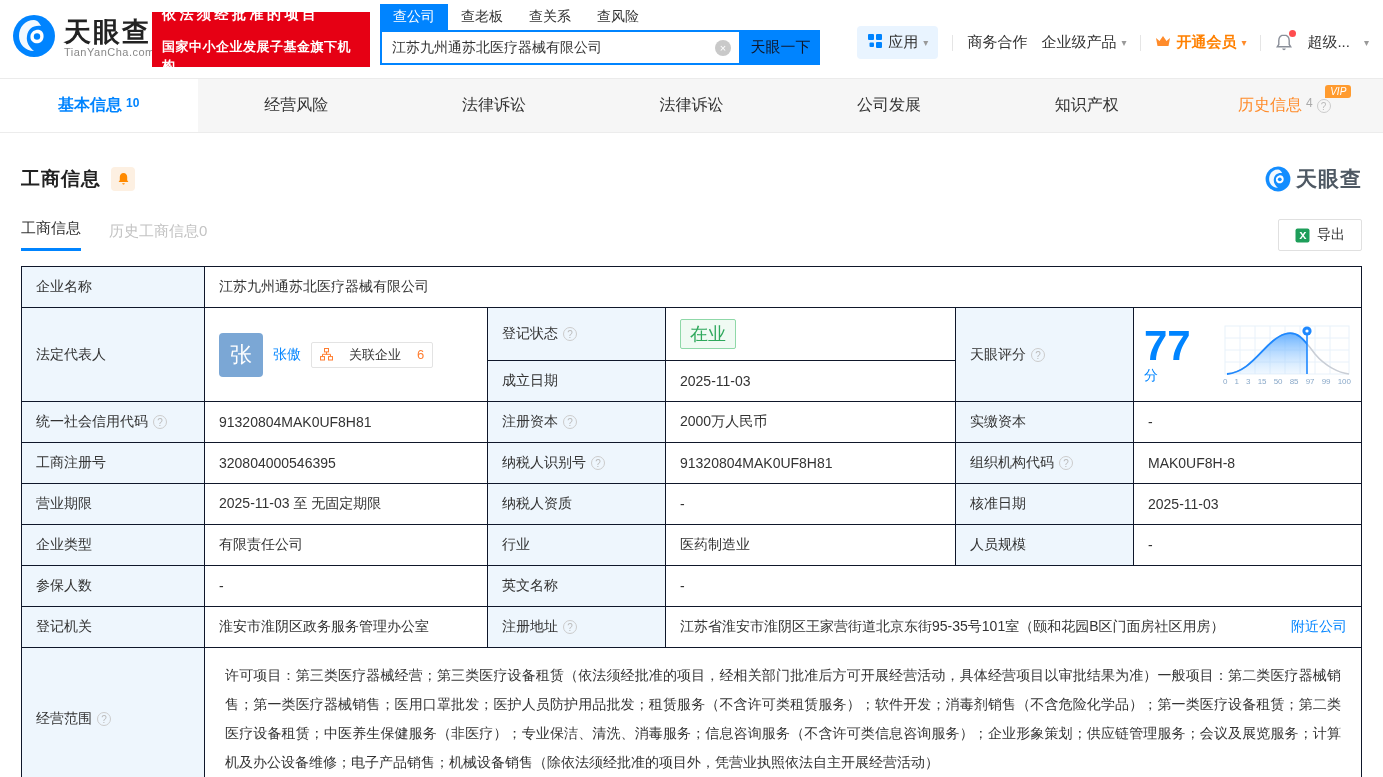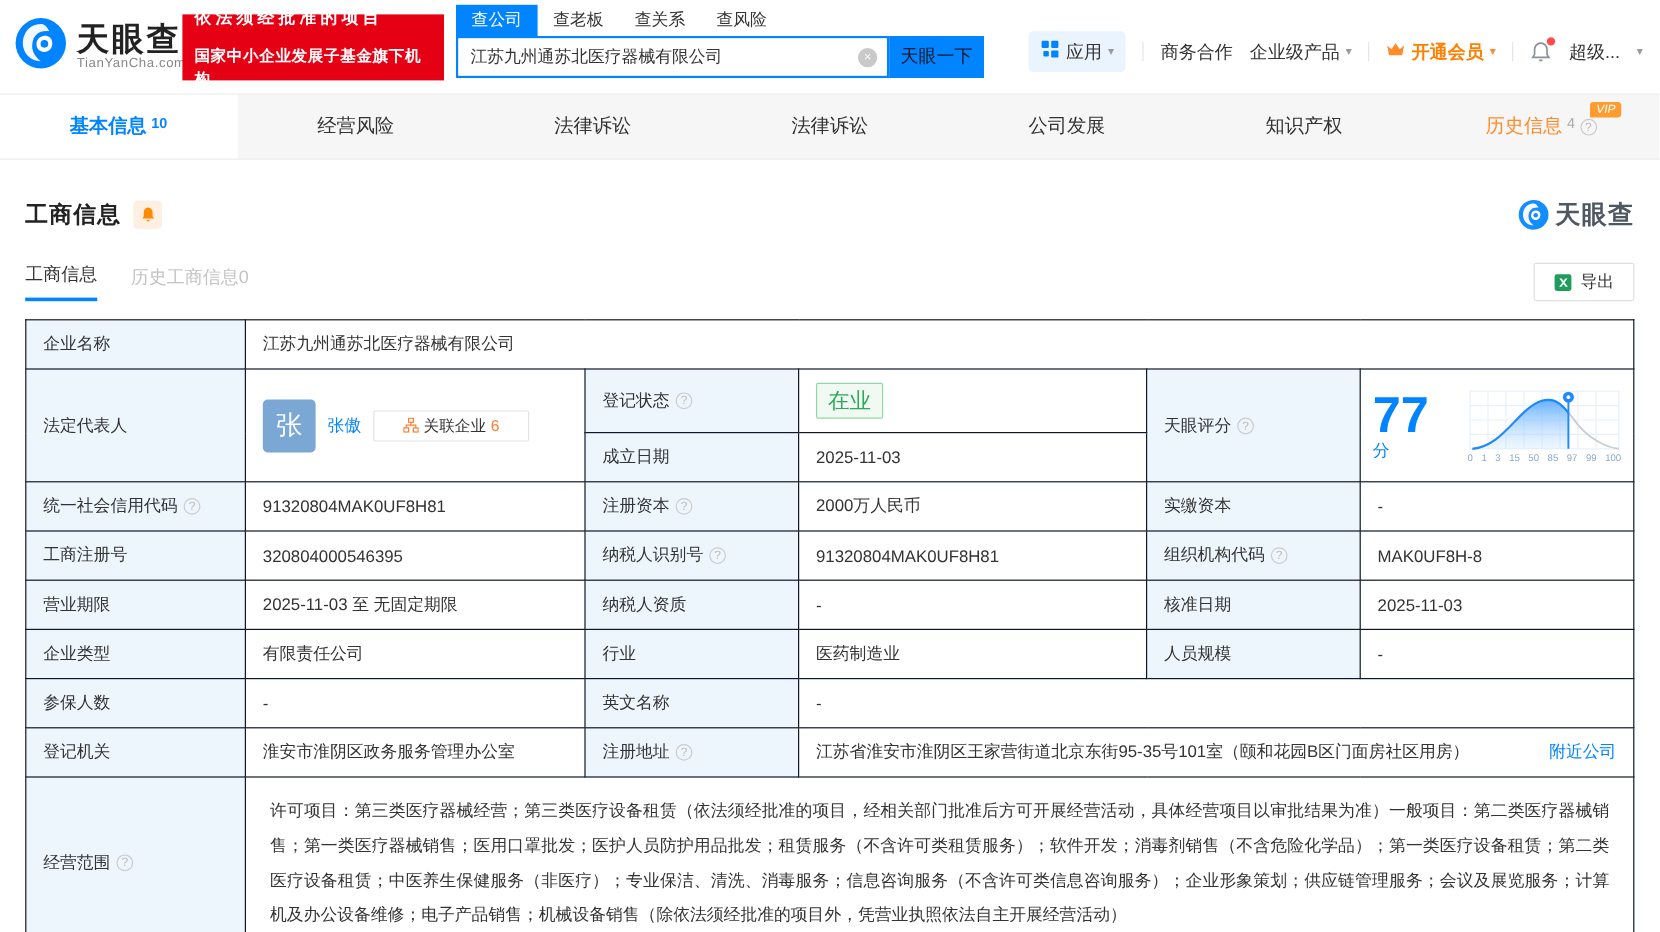--- a/index.html
+++ b/index.html
@@ -68,21 +68,21 @@
   
   table.info { width:100%; border-collapse:collapse; margin-top:15px; table-layout:fixed; }
   table.info td { border:1px solid #0f172a; font-size:14px; color:#333; padding:11px 14px; vertical-align:middle;
                   word-break:break-all; }
   td.lbl { background:#eef6fd; width:auto; }
   td.lbl .lbl-in { display:flex; align-items:center; gap:5px; }
   .val-link { color:#0084ff; cursor:pointer; text-decoration:none; }
   .avatar { width:44px; height:44px; border-radius:4px; background:#7ba7d5; color:#fff; font-size:22px; display:flex;
             align-items:center; justify-content:center; flex:none; }
   .rep-cell { display:flex; align-items:center; gap:10px; }
-  .rel-badge { display:flex; align-items:center; gap:4px; border:1px solid #e3e3e3; border-radius:2px; padding:3px 24px;
+  .rel-badge { display:flex; align-items:center; gap:16px; border:1px solid #e3e3e3; border-radius:2px; padding:3px 8px;
                font-size:13px; cursor:pointer; background:#fff; }
   .rel-badge .rel-cnt { color:#ff7d30; }
   .status-badge { display:inline-block; border:1px solid #8fd8a8; background:#f0faf3; color:#2fa85c; font-size:18px;
                   padding:2px 9px; border-radius:2px; }
   .score-cell { display:flex; align-items:center; justify-content:center; gap:20px; padding:4px 6px; }
   .score-num { font-size:42px; font-weight:bold; color:#0084ff; line-height:1; }
   .score-unit { font-size:14px; color:#0084ff; }
   .score-chart { display:flex; flex-direction:column; }
   .score-axis { display:flex; justify-content:space-between; width:128px; font-size:8px; color:#8aa9c9; margin-top:1px; }
   .addr-cell { display:flex; align-items:center; }

